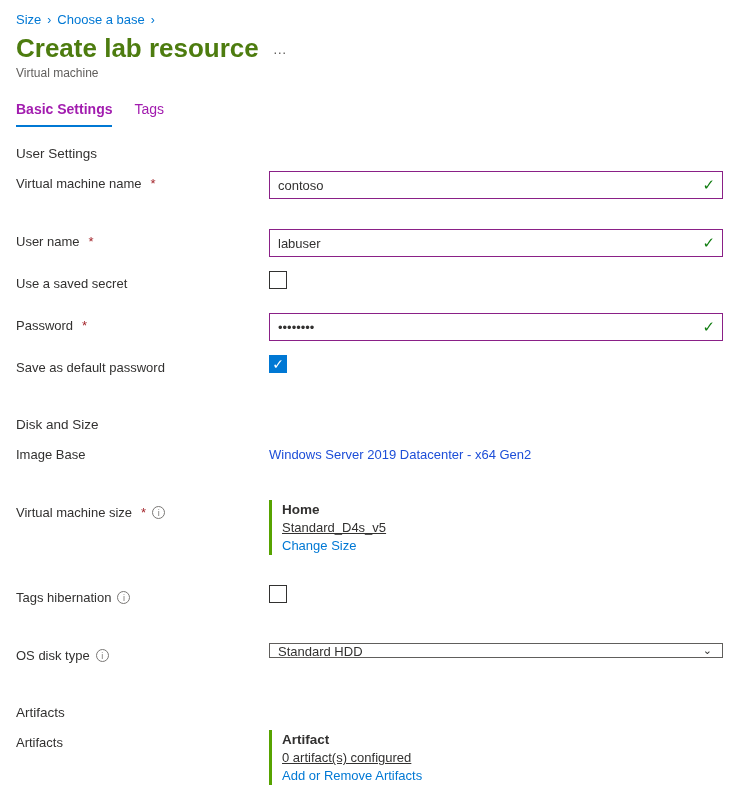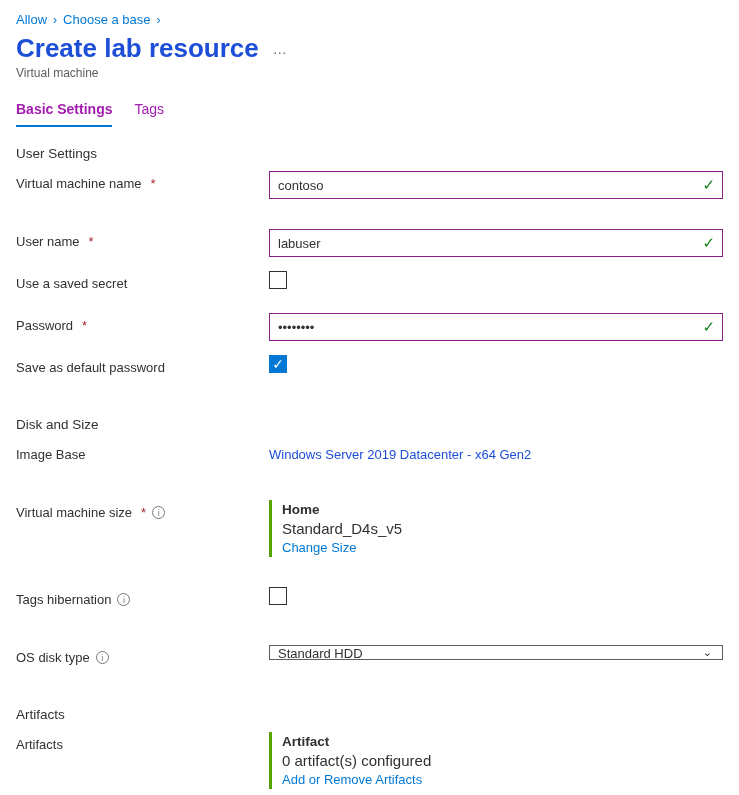--- a/index.html
+++ b/index.html
@@ -10,21 +10,21 @@
       background: #fff;
       padding: 12px 16px 0 16px;
       width: 739px;
     }
     
     .breadcrumb { display: flex; align-items: center; gap: 6px; font-size: 13px; margin-bottom: 6px; }
     .breadcrumb a { color: #0078d4; text-decoration: none; cursor: pointer; }
     .breadcrumb .chev { color: #0078d4; font-size: 12px; }
     
     .title-row { display: flex; align-items: center; gap: 10px; }
-    h1 { font-size: 26px; font-weight: 600; color: #1d4ed8; }
+    h1 { font-size: 26px; font-weight: 600; color: #4d7c0f; }
     .more { color: #605e5c; cursor: pointer; font-size: 14px; padding: 0 4px; letter-spacing: 1px; }
     .subtitle { color: #605e5c; font-size: 12px; margin-top: 2px; margin-bottom: 15px; }
     
     .tabs { display: flex; gap: 22px; border-bottom: 1px solid transparent; margin-bottom: 18px; }
     .tab { font-size: 14px; padding: 6px 0 8px 0; cursor: pointer; color: #a21caf; border-bottom: 2px solid transparent; }
     .tab.active { font-weight: 600; border-bottom-color: #0078d4; }
     
     .section-title { font-size: 13.5px; color: #323130; margin: 4px 0 10px 0; }
     .section-gap { height: 16px; }
     
@@ -49,35 +49,35 @@
       color: #107c10; font-size: 15px; pointer-events: none;
     }
     
     .check { width: 18px; height: 18px; border: 1px solid #323130; display: inline-flex; align-items: center; justify-content: center; cursor: pointer; }
     .check.checked { background: #0078d4; border-color: #0078d4; color: #fff; font-size: 14px; }
     
     .static-val { padding-top: 5px; font-size: 13px; color: #1d4ed8; }
     
     .card { border-left: 3px solid #57a300; padding: 2px 0 2px 10px; }
     .card-title { font-weight: 600; font-size: 13.5px; margin-bottom: 3px; }
-    .card-body { font-size: 15px; margin-bottom: 3px; }
+    .card-body { font-size: 13px; margin-bottom: 3px; text-decoration: underline; }
     .card-link { color: #0078d4; font-size: 13px; cursor: pointer; }
     
     .select {
       width: 100%; height: 15px; border: 1px solid #605e5c;
       display: flex; align-items: flex-start; justify-content: space-between;
       padding: 0 10px 0 8px; font-size: 13px; cursor: pointer;
     }
     .select .chevd { font-size: 11px; color: #323130; }
   </style>
 </head>
 <body>
 
 <div class="breadcrumb">
-  <a>Allow</a>
+  <a>Size</a>
   <span class="chev">›</span>
   <a>Choose a base</a>
   <span class="chev">›</span>
 </div>
 
 <div class="title-row">
   <h1>Create lab resource</h1>
   <span class="more">…</span>
 </div>
 <div class="subtitle">Virtual machine</div>

